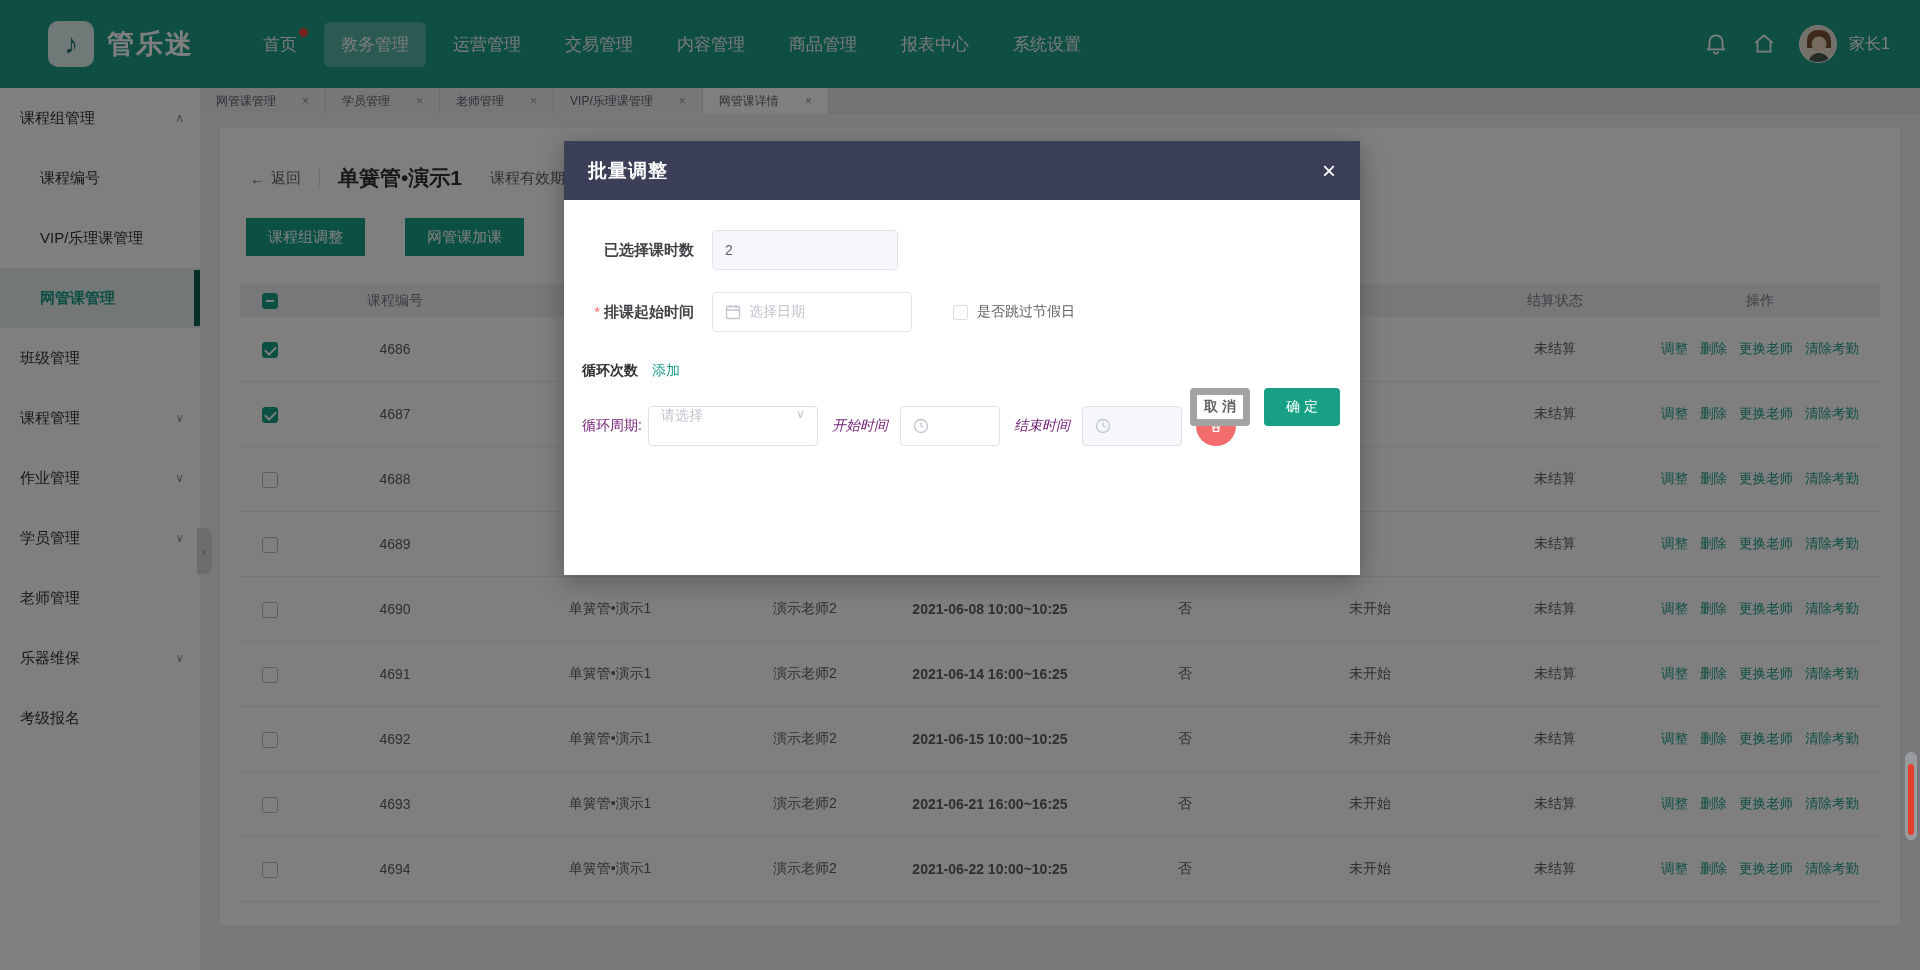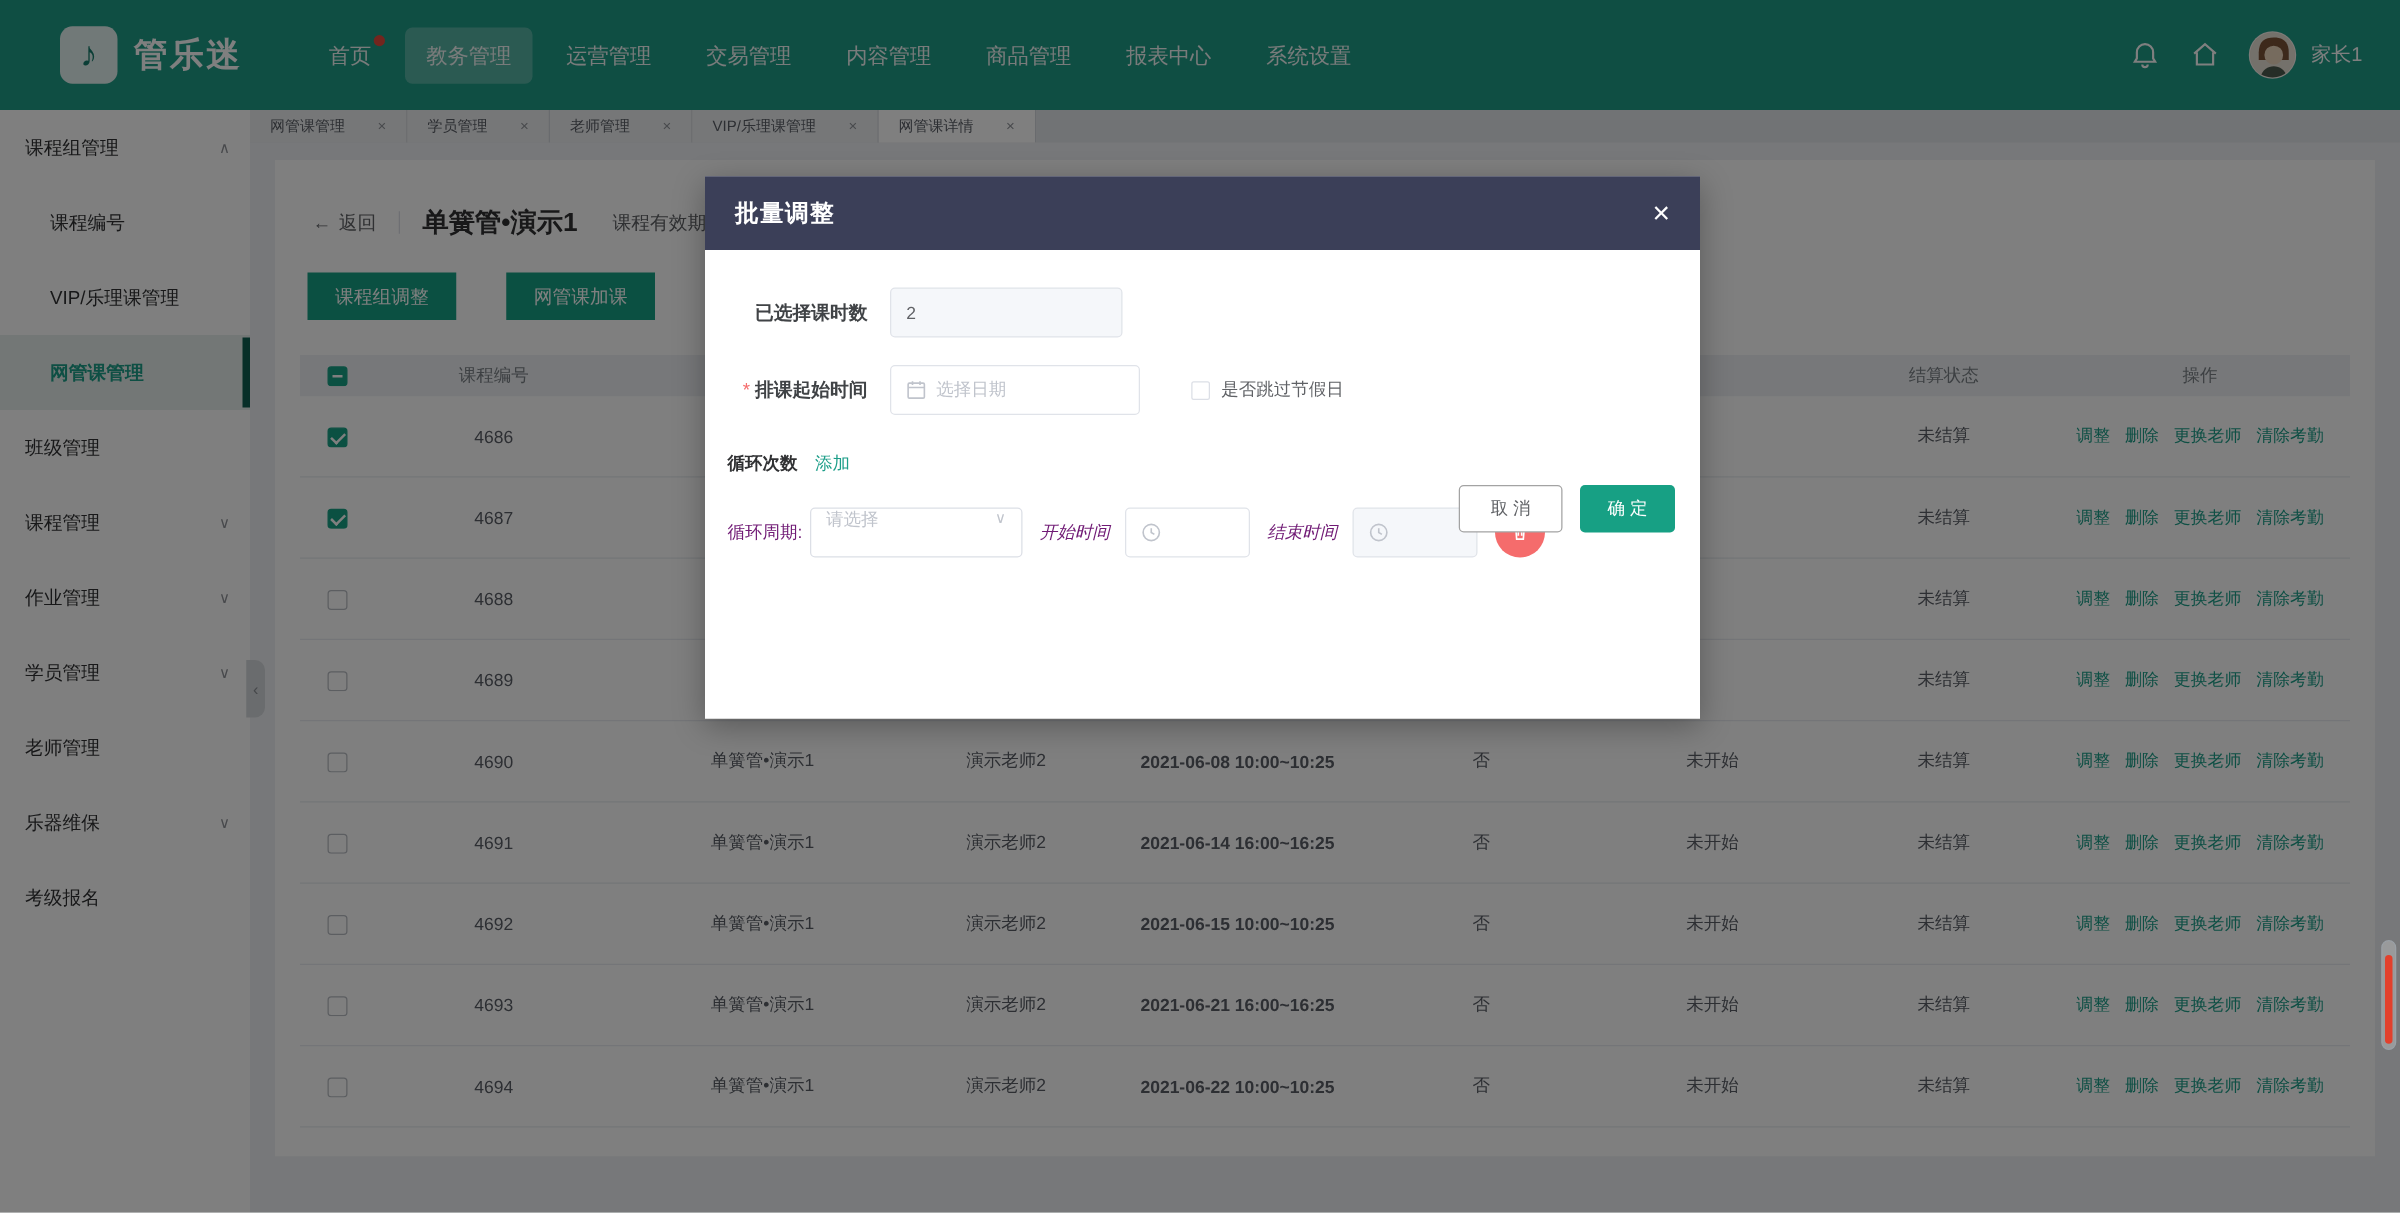--- a/index.html
+++ b/index.html
@@ -84,21 +84,21 @@
   .section-title { font-size:14px; font-weight:bold; color:#303133; }
   .add-link { font-size:14px; color:#1d9e89; margin-left:14px; cursor:pointer; }
   .cycle-row { display:flex; align-items:center; margin:26px 0 0 6px; }
   .cy-label { font-size:14px; color:#701a75; flex:none; }
   .sel { width:170px; height:40px; border:1px solid #dcdfe6; border-radius:4px; display:flex; align-items:flex-start; padding:0 12px; margin-left:6px; cursor:pointer; }
   .sel .ph { color:#c0c4cc; font-size:14px; }
   .sel .chev { margin-left:auto; color:#c0c4cc; font-size:12px; }
   .t-label { margin-left:14px;font-style:italic; }
   .del-btn { width:40px; height:40px; border-radius:50%; background:#f56c6c; border:none; margin-left:14px; display:flex; align-items:center; justify-content:center; cursor:pointer; flex:none; }
   .modal-footer { position:absolute; right:20px; bottom:20px; display:flex; gap:14px; }
-  .btn-plain { width:83px; height:38px; background:#fff; border:1px solid #a3a3a3; border-radius:4px; color:#606266; font-size:14px; }
+  .btn-plain { width:60px; height:38px; background:#fff; border:7px solid #a3a3a3; border-radius:4px; color:#606266; font-size:14px;font-weight:bold; }
   .btn-ok { width:76px; height:38px; background:#17a084; border:none; border-radius:4px; color:#fff; font-size:14px; }
   .btn-plain, .btn-ok { display:flex; align-items:center; justify-content:center; cursor:pointer; }
 
   
   .red-scroll { position:absolute; right:3px; top:752px; width:12px; height:88px; border:1px solid #9aa0a6; border-radius:6px; background:rgba(255,255,255,.25); z-index:300; }
   .red-scroll::after { content:""; position:absolute; left:2px; right:2px; top:11px; bottom:4px; background:#e2402c; border-radius:3px; }
 </style>
 </head>
 <body>
 

